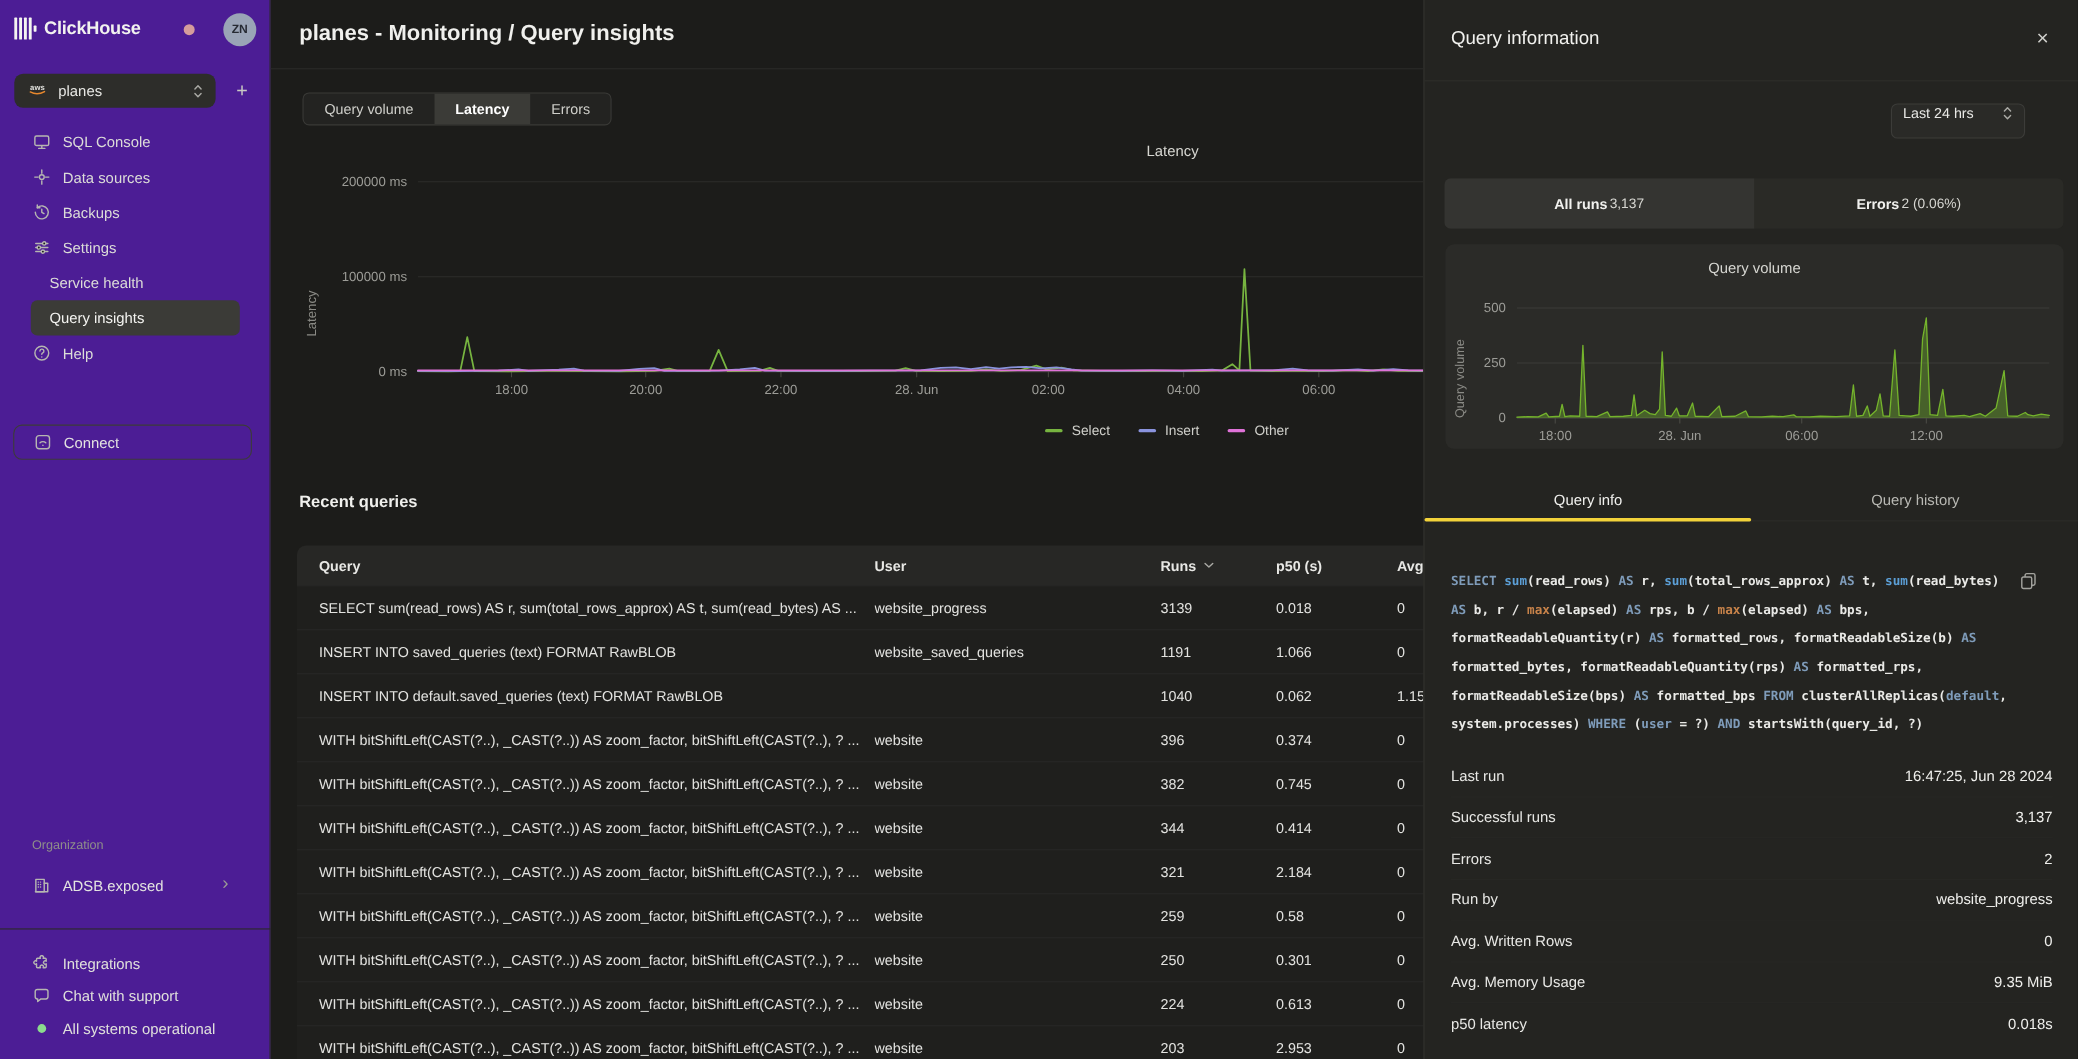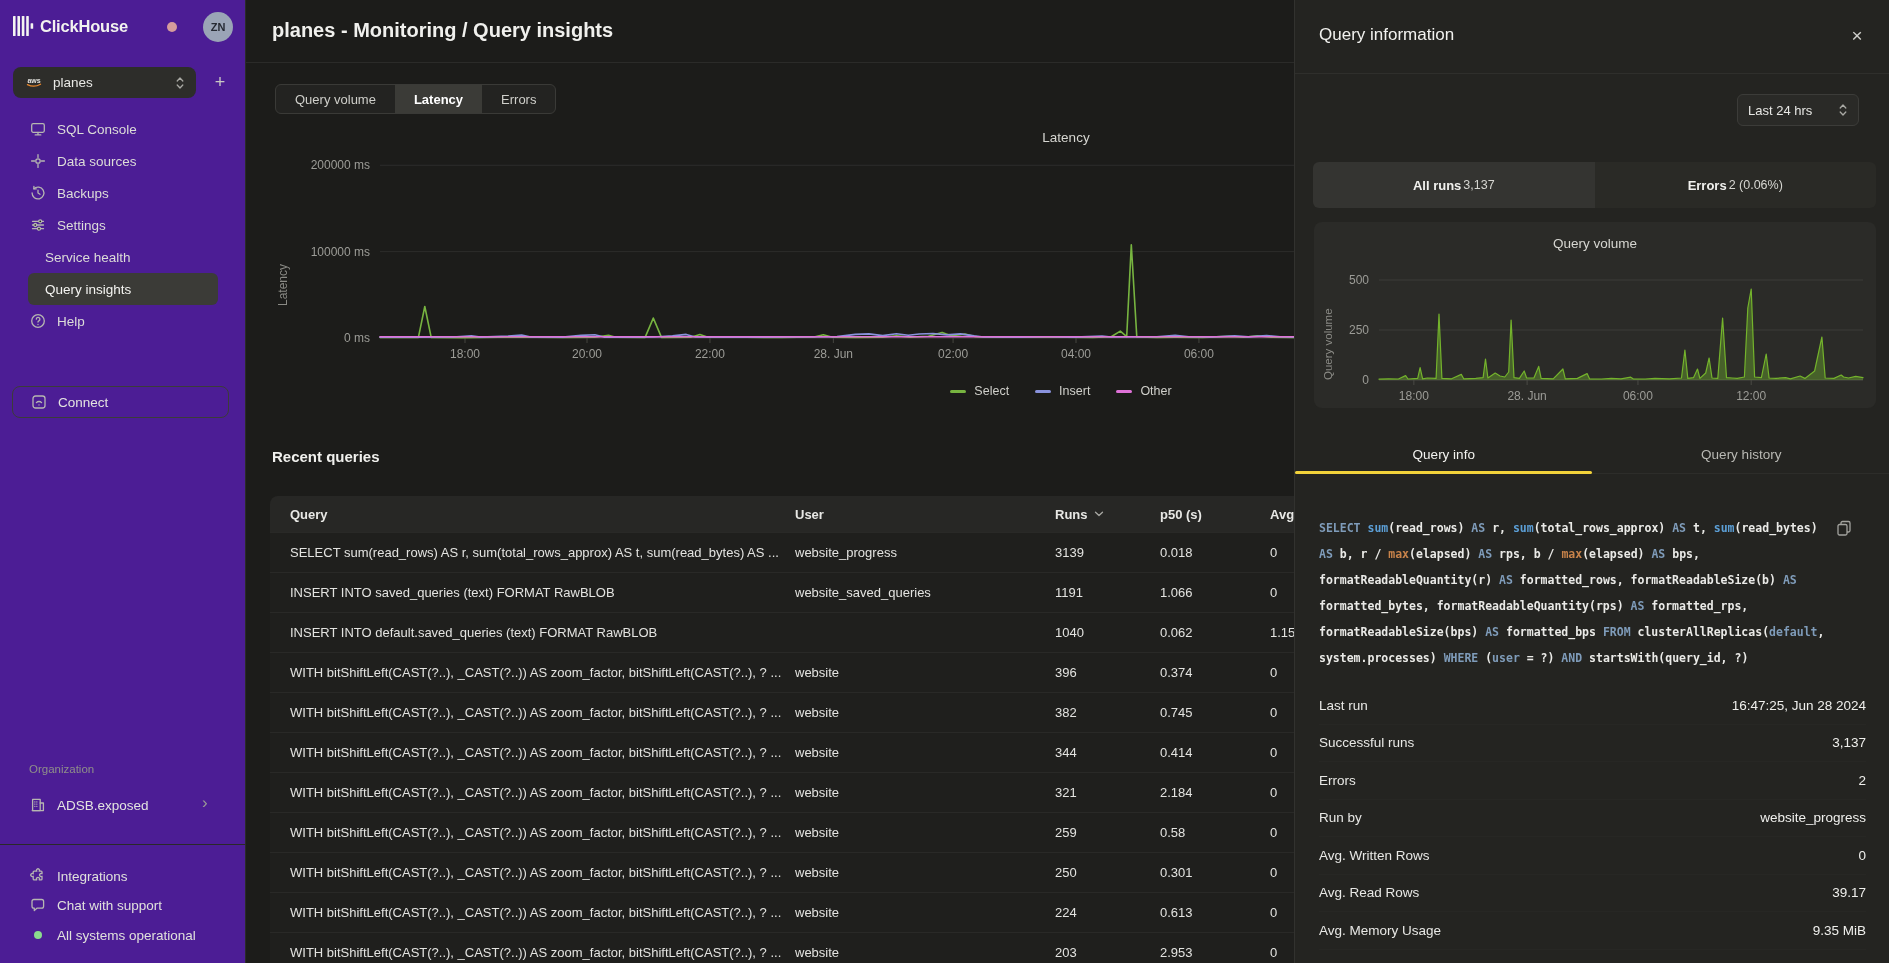--- a/index.html
+++ b/index.html
@@ -66,22 +66,22 @@
   .c-p50{left:890px;width:100px;}
   .c-avg{left:1000px;width:90px;}
   .sort-ic{margin-left:6px;color:#a9a9a4;}
 
   
   .panel{position:absolute;left:1294px;top:0;width:595px;height:963px;background:#242421;border-left:1px solid #32322f;}
   .p-head{position:absolute;left:0;top:0;width:595px;height:74px;border-bottom:1px solid #2f2f2c;}
   .p-title{position:absolute;left:24px;top:25px;font-size:17px;font-weight:400;color:#f2f2ef;}
   .p-close{position:absolute;right:20px;top:23px;width:26px;height:26px;display:flex;align-items:center;justify-content:center;
           font-size:19px;color:#cfcfcb;}
-  .time-select{position:absolute;left:442px;top:94px;width:122px;height:32px;border:1px solid #3c3c39;border-radius:6px;
-          background:#2a2a27;display:flex;align-items:center;padding:0 10px;font-size:13px;color:#e8e8e5;}
+  .time-select{position:absolute;left:424px;top:94px;width:122px;height:32px;border:1px solid #3c3c39;border-radius:6px;
+          background:#2a2a27;display:flex;padding:0 10px;font-size:13px;color:#e8e8e5;}
   .time-select .updown{margin-left:auto;color:#a9a9a4;}
   .toggle{position:absolute;left:18px;top:162px;width:563px;height:46px;border-radius:6px;overflow:hidden;display:flex;}
   .t-half{flex:1;display:flex;flex-direction:row;align-items:center;justify-content:center;gap:2px;}
   .t-half.on{background:#343431;}
   .t-half.off{background:#2a2a26;}
   .t-label{font-size:13px;font-weight:700;color:#f1f1ee;}
   .t-value{font-size:12.5px;color:#d6d6d1;}
   .vol-card{position:absolute;left:19px;top:222px;width:562px;height:186px;background:#2b2b28;border-radius:8px;}
   .vol-title{position:absolute;left:0;top:14px;width:562px;text-align:center;font-size:13.5px;color:#d6d6d1;}
   .vol-ylabel{position:absolute;left:8px;top:52px;height:106px;writing-mode:vertical-rl;transform:rotate(180deg);
@@ -500,24 +500,20 @@
   <div class="stat-row">
     <span class="stat-label">Run by</span>
     <span class="stat-value">website_progress</span>
   </div>
 
   <div class="stat-row">
     <span class="stat-label">Avg. Written Rows</span>
     <span class="stat-value">0</span>
   </div>
 
-  <div class="stat-row">
-    <span class="stat-label">Avg. Read Rows</span>
-    <span class="stat-value">39.17</span>
-  </div>
 
   <div class="stat-row">
     <span class="stat-label">Avg. Memory Usage</span>
     <span class="stat-value">9.35 MiB</span>
   </div>
 
   <div class="stat-row">
     <span class="stat-label">p50 latency</span>
     <span class="stat-value">0.018s</span>
   </div>

